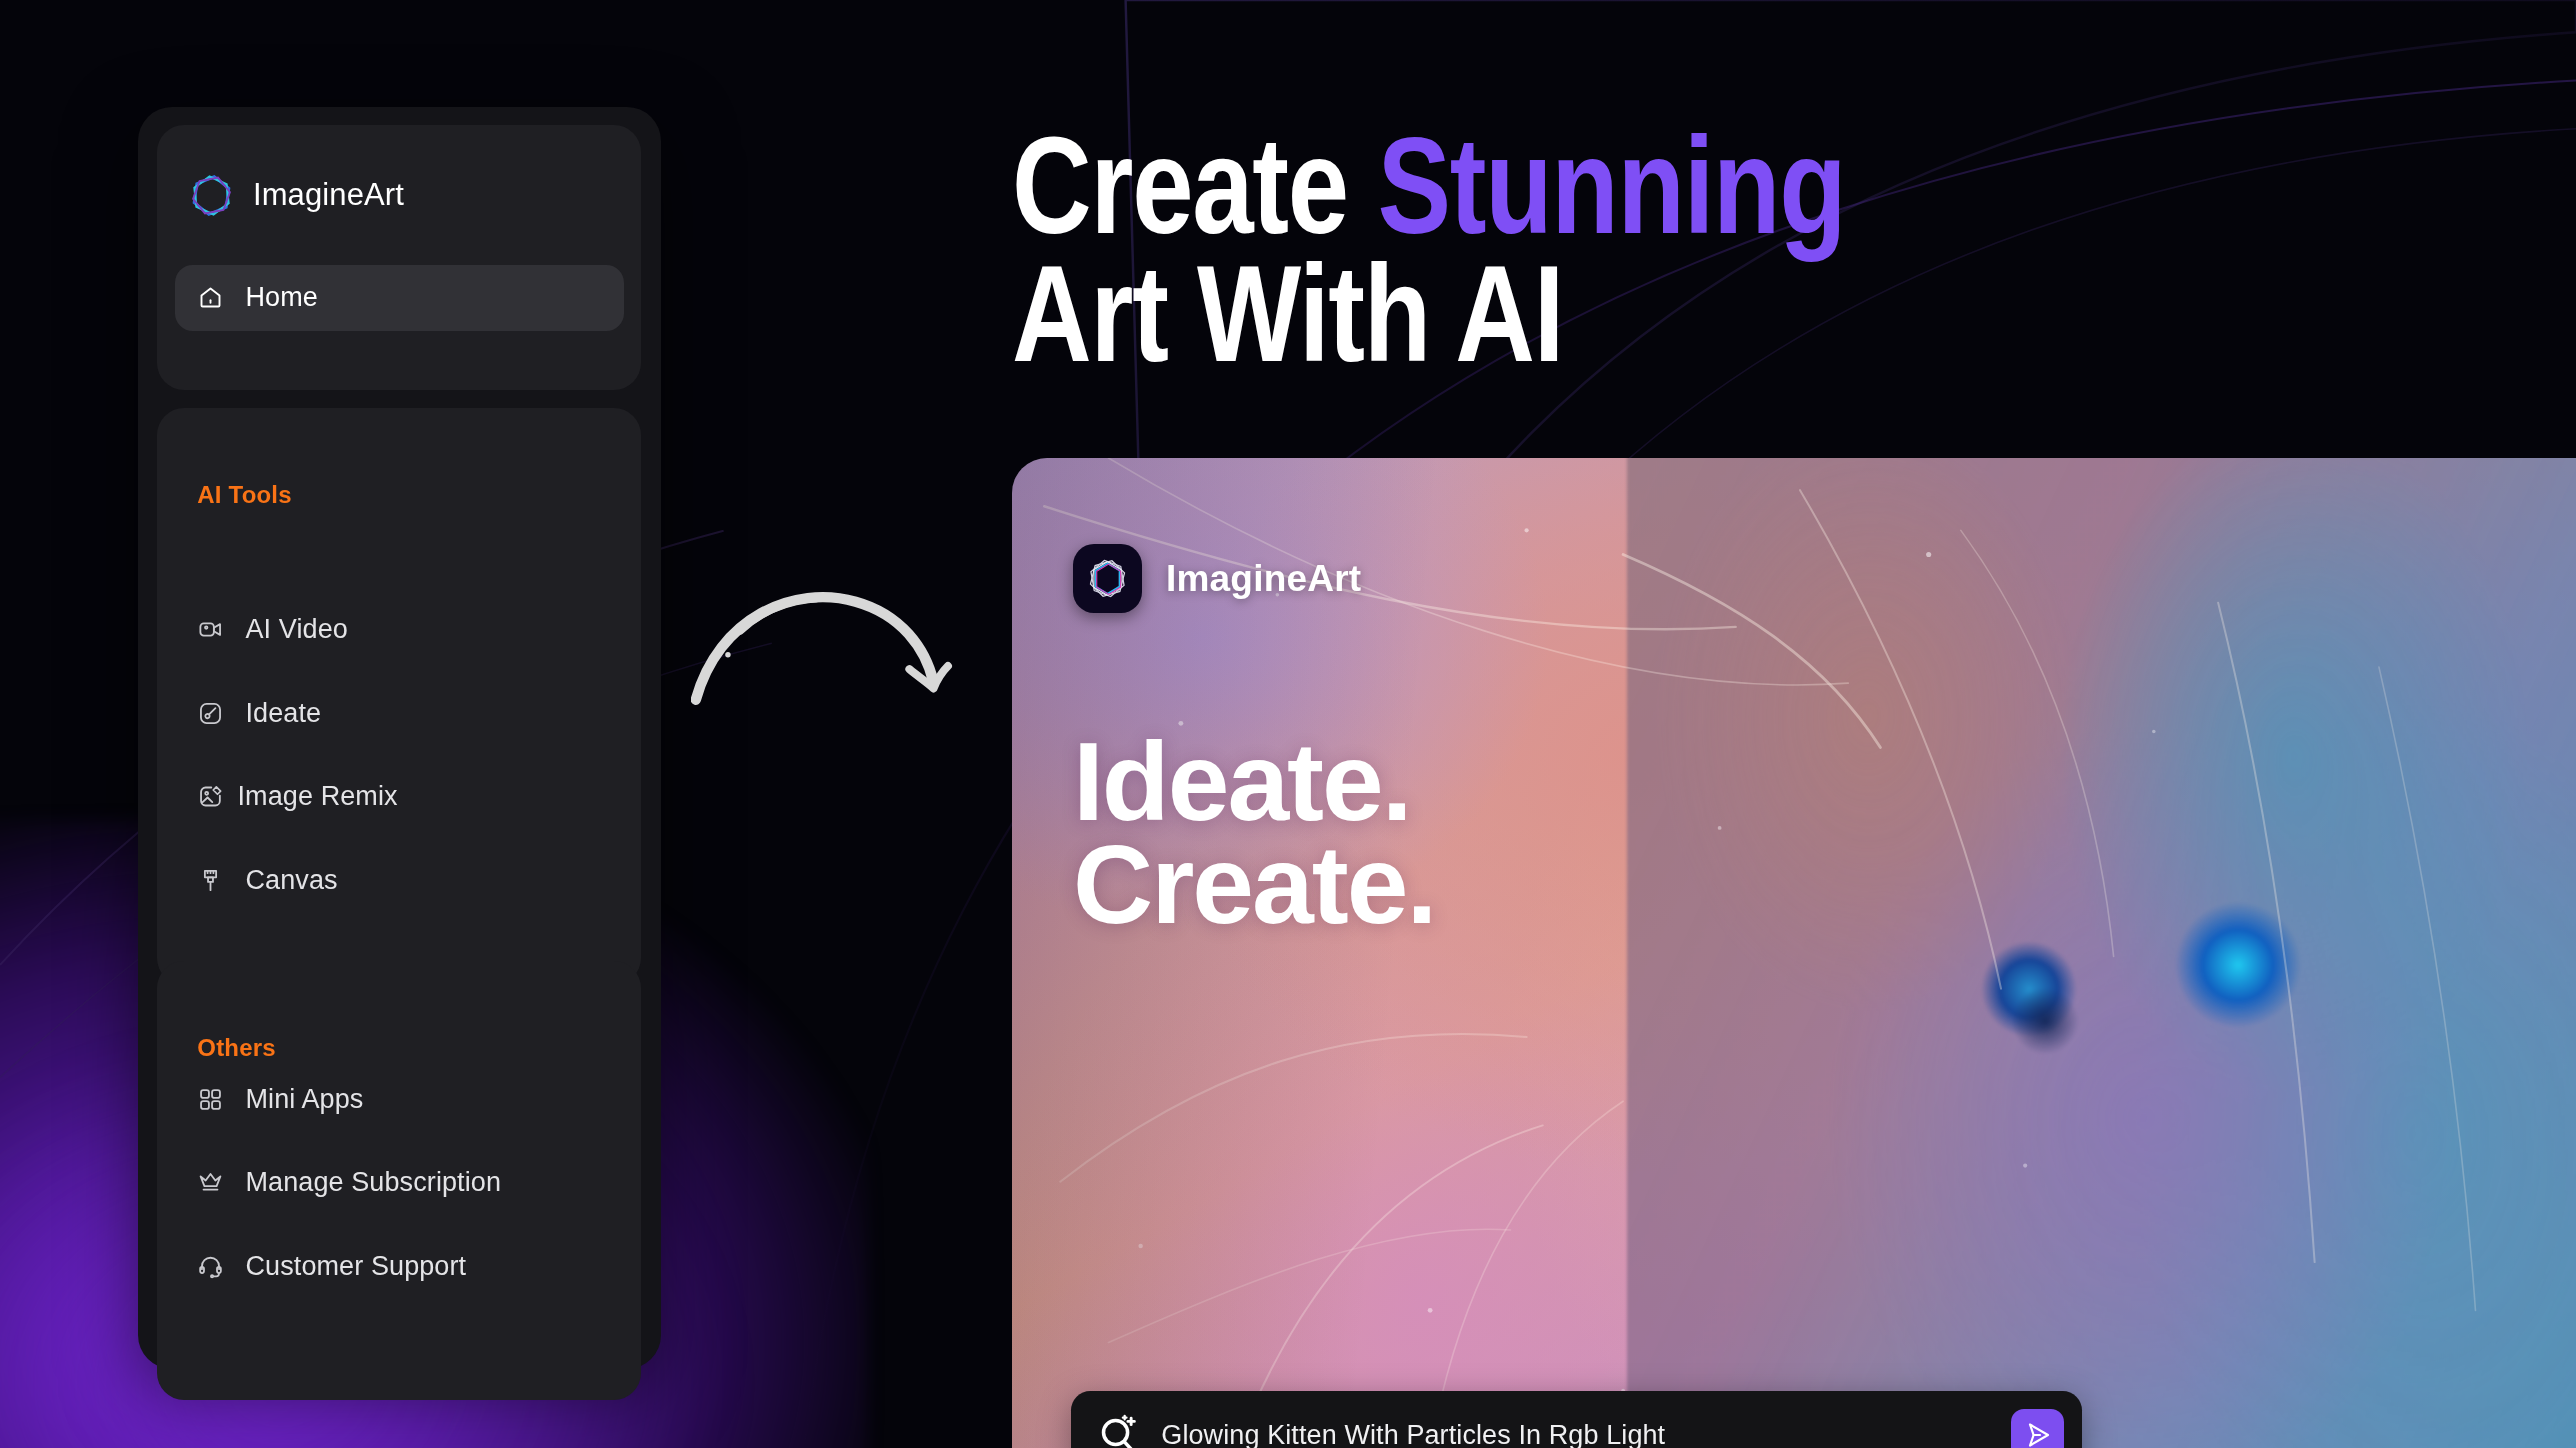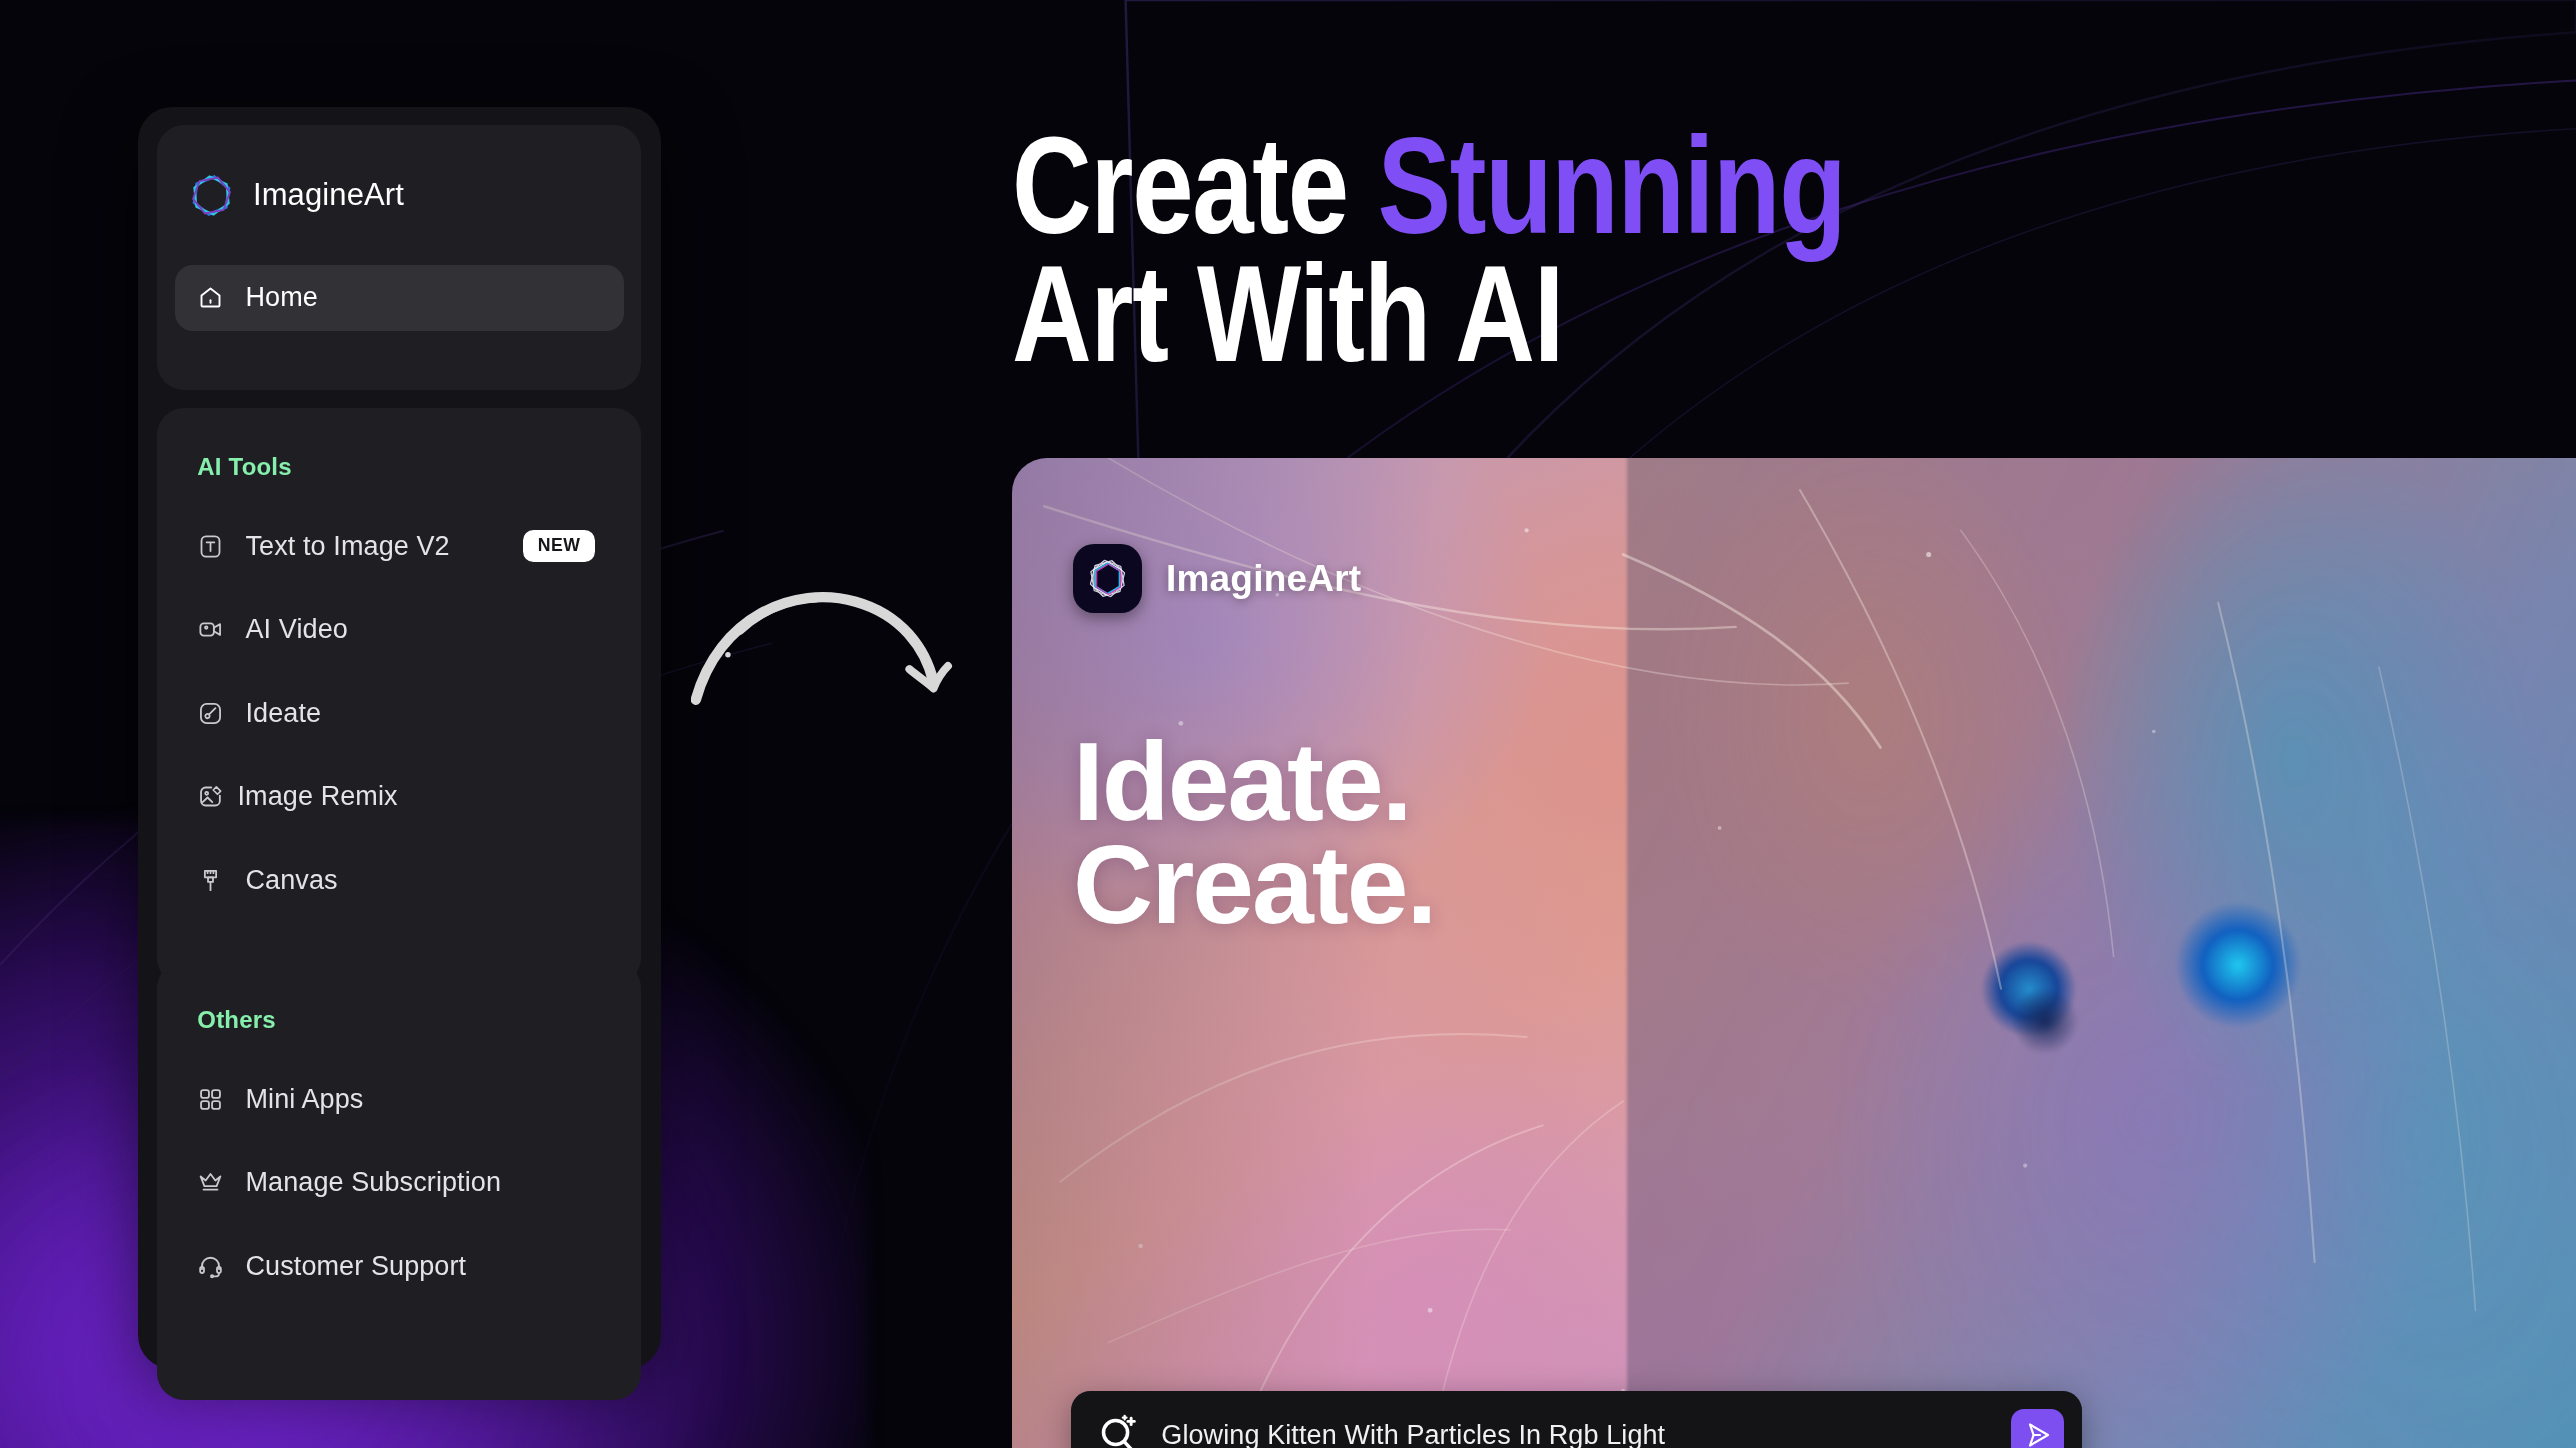--- a/index.html
+++ b/index.html
@@ -48,21 +48,21 @@
     position:absolute; left:17.7px; width:449px; height:66px;
     display:flex; align-items:center; gap:21px; padding-left:22.5px;
     border-radius:17.7px; color:#e7e7ea;
   }
   .nav-item.active{ background:#313136; }
   .nav-item .ico{ width:27px; height:27px; flex:0 0 27px; display:block; }
   .nav-item .lbl{ font-size:27px; color:#e4e4e7; letter-spacing:0.1px; white-space:nowrap; }
   .nav-item.active .lbl{ color:#ffffff; }
 
   .sect-title{
-    position:absolute; left:40px; font-size:24px; font-weight:700; color:#86efac; letter-spacing:0.2px;
+    position:absolute; left:40px; font-size:24px; font-weight:700; color:#f97316; letter-spacing:0.2px;margin-top:28px;
   }
 
   .badge-new{
     position:absolute; right:29px; top:50%; transform:translateY(-50%);
     background:#ffffff; color:#16161a; font-size:17.7px; font-weight:700;
     padding:7.2px 14.5px; border-radius:10.5px; letter-spacing:0.5px; line-height:1;
   }
 
   
   #hero{
@@ -183,28 +183,20 @@
         <path d="M4 10.2 L12 4 L20 10.2 V19 a1 1 0 0 1-1 1 H5 a1 1 0 0 1-1-1 Z"></path>
         <path d="M12 14.4 V16.6"></path>
       </svg>
       <span class="lbl">Home</span>
     </div>
   </div>
 
   <div class="side-card" id="card-tools">
     <div class="sect-title" style="top:45px;">AI Tools</div>
 
-    <div class="nav-item" style="top:105px;">
-      <svg class="ico" viewBox="0 0 24 24" fill="none" stroke="#c9c9ce" stroke-width="1.6" stroke-linecap="round" stroke-linejoin="round">
-        <rect x="4" y="3" width="16" height="18" rx="4"></rect>
-        <path d="M8.6 8.4h6.8M12 8.4V16"></path>
-      </svg>
-      <span class="lbl">Text to Image V2</span>
-      <span class="badge-new">NEW</span>
-    </div>
 
     <div class="nav-item" style="top:188px;">
       <svg class="ico" viewBox="0 0 24 24" fill="none" stroke="#c9c9ce" stroke-width="1.6" stroke-linecap="round" stroke-linejoin="round">
         <rect x="3" y="6.5" width="12" height="11" rx="3"></rect>
         <circle cx="8.2" cy="10.3" r="1.1"></circle>
         <path d="M15 10.4 L20.5 7.2 V16.8 L15 13.6 Z"></path>
       </svg>
       <span class="lbl">AI Video</span>
     </div>
 

